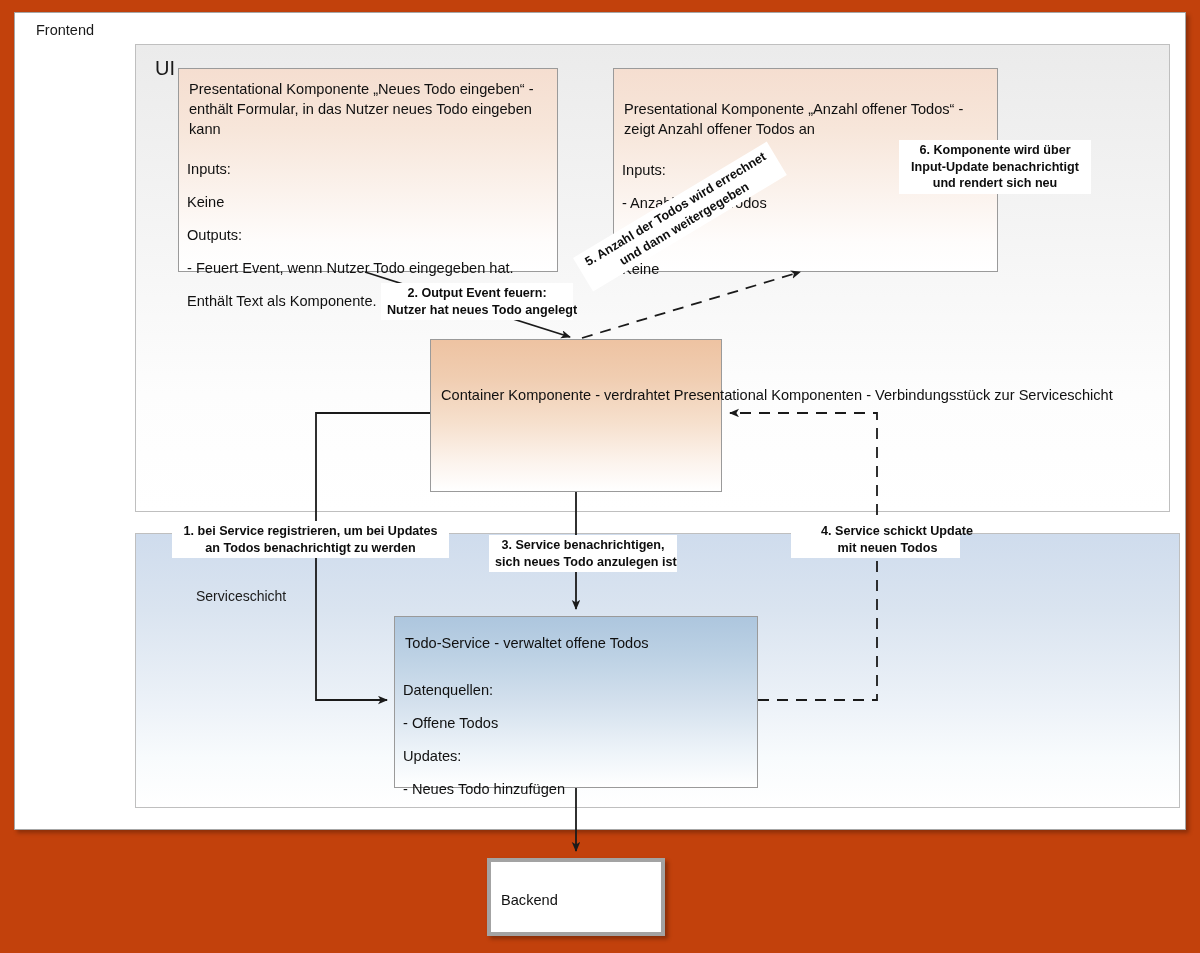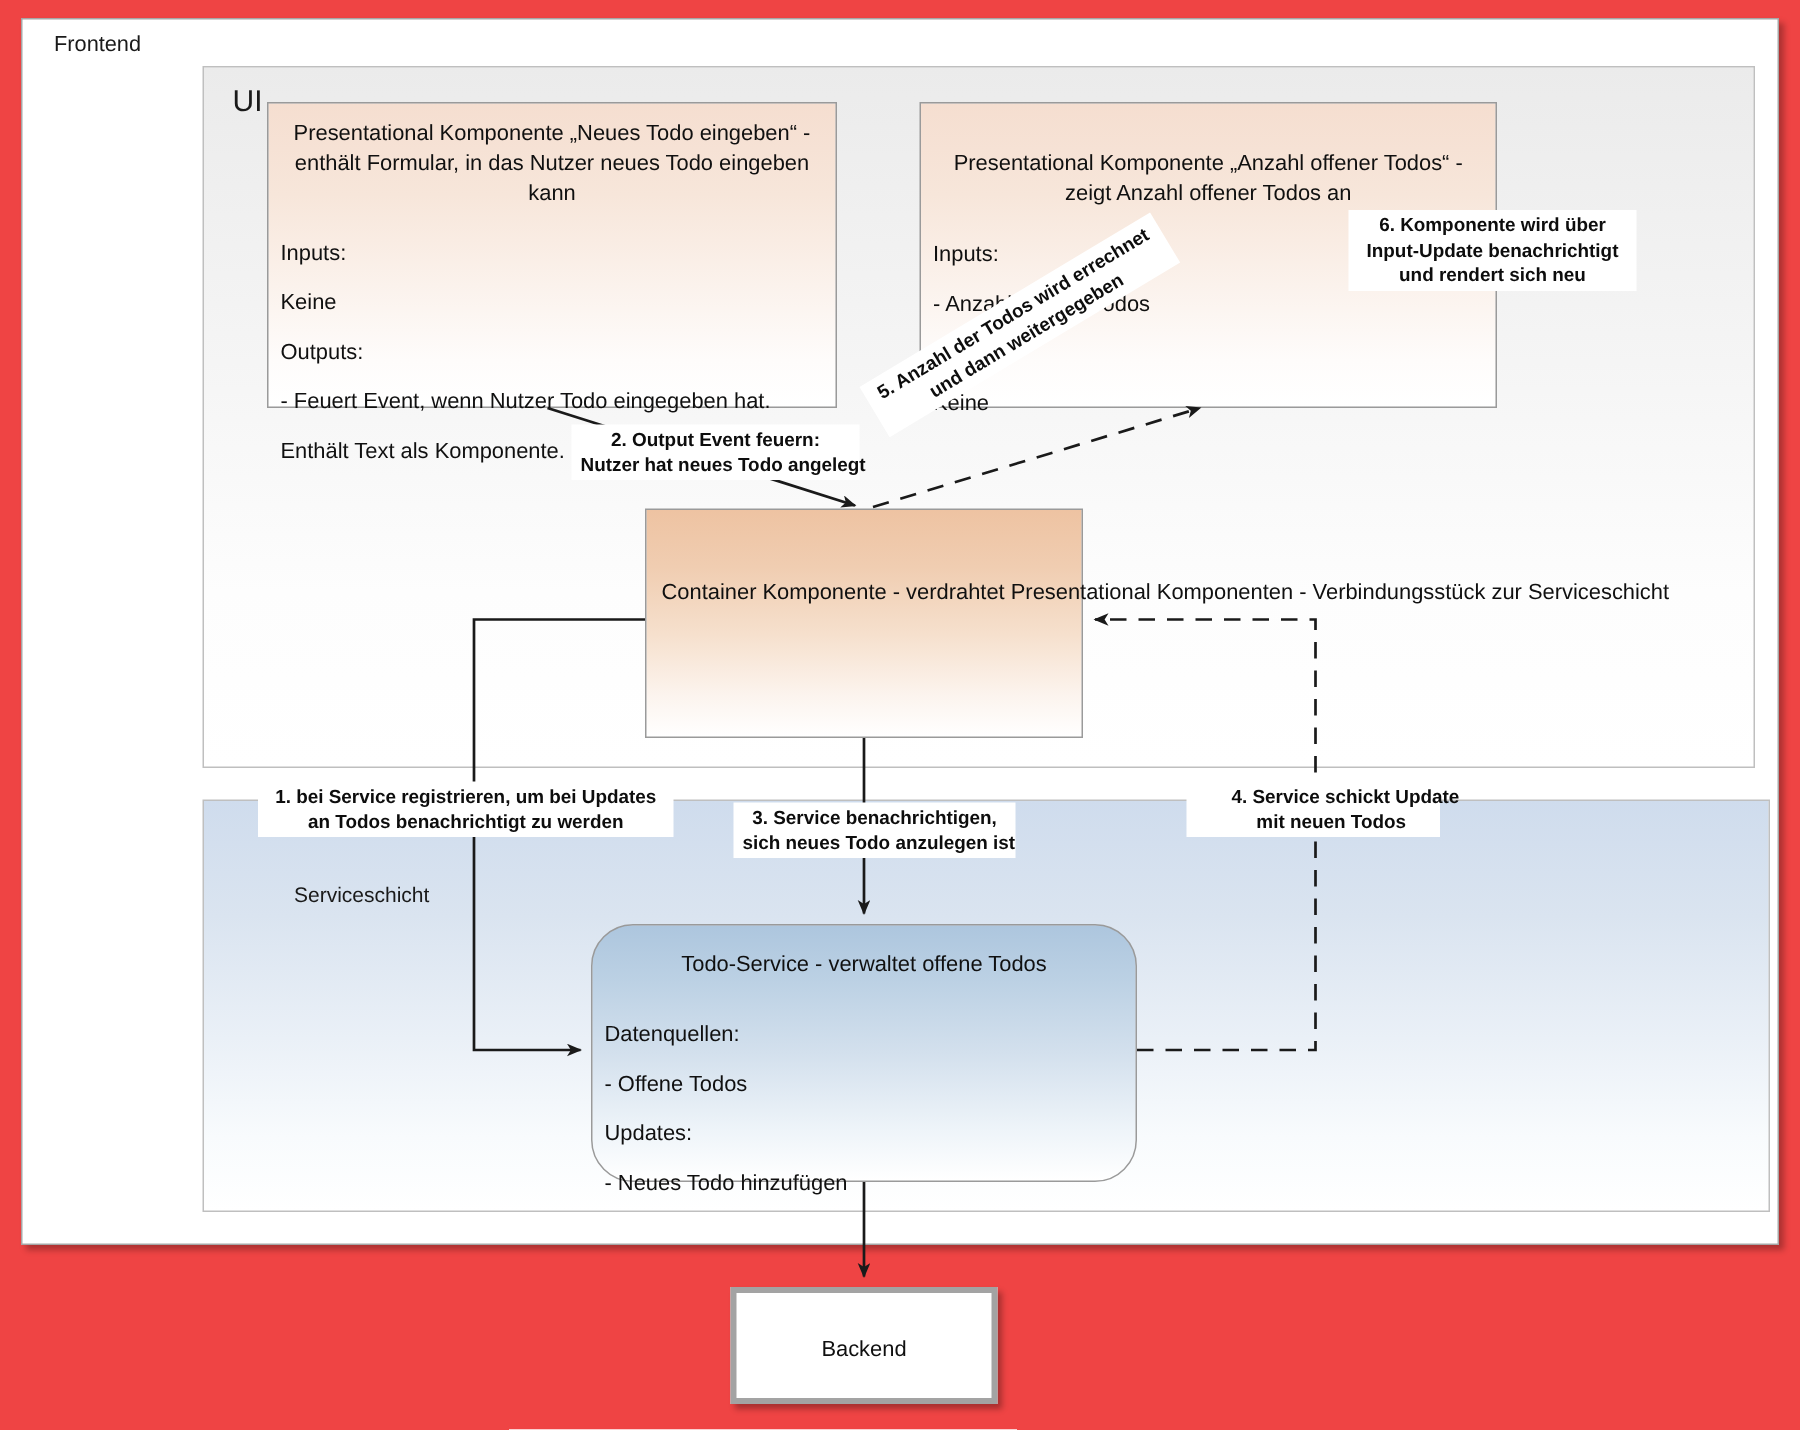--- a/index.html
+++ b/index.html
@@ -1,18 +1,18 @@
 <!DOCTYPE html>
 <html><head>
 <meta charset="utf-8">
 <title>Frontend Architektur Diagramm</title>
 <style>
   html,body{margin:0;padding:0;background:#ffffff;}
   body{font-family:"Liberation Sans","DejaVu Sans",sans-serif;color:#111;}
-  #canvas{position:relative;width:1200px;height:953px;overflow:hidden;background:#ef4444;}
+  #canvas{position:relative;width:1200px;height:953px;overflow:hidden;background:#c2410c;}
 
   
   .frontend-frame{
     position:absolute;left:14px;top:12px;width:1172px;height:818px;
     background:#ffffff;border:1px solid #a6a6a6;
     box-shadow:3px 3px 4px rgba(0,0,0,.28);
     box-sizing:border-box;
   }
   .frontend-label{
     position:absolute;left:36px;top:22px;font-size:14.5px;color:#1a1a1a;
@@ -37,29 +37,28 @@
   
   .box{position:absolute;box-sizing:border-box;border:1px solid #9a9a9a;}
   .box-peach{
     background:linear-gradient(180deg,#f5ded0 0%,#f7e6da 30%,#fbf2ec 60%,#fefcfb 85%,#ffffff 100%);
   }
   .box-peach-strong{
     background:linear-gradient(180deg,#eec3a2 0%,#f0cdb1 25%,#f6e0cd 55%,#fcf4ee 82%,#ffffff 100%);
   }
   .box-blue{
     background:linear-gradient(180deg,#adc6de 0%,#bcd1e4 22%,#d3e0ed 50%,#eef4f9 80%,#ffffff 100%);
-    border-radius:28px;
   }
   .box-plain{
     background:#ffffff;border:4px solid #a3a3a3;
     box-shadow:3px 3px 4px rgba(0,0,0,.3);
   }
 
   .box-head{
-    text-align:center;font-size:14.6px;line-height:20px;color:#101010;
+    text-align:left;font-size:14.6px;line-height:20px;color:#101010;
     padding:0 10px;
   }
   .box-body{
     text-align:left;font-size:14.6px;line-height:20px;color:#101010;
     padding:0 8px;
   }
   .box-body .ln{display:block;white-space:nowrap;margin-top:13px;}
 
   #presentational-input{left:178px;top:68px;width:380px;height:204px;}
   #presentational-input .box-head{margin-top:10px;}

